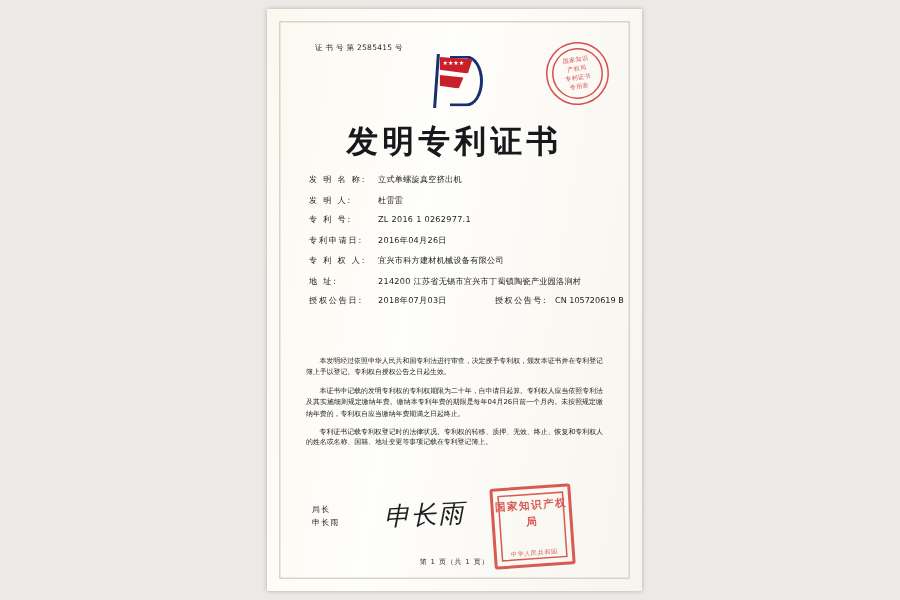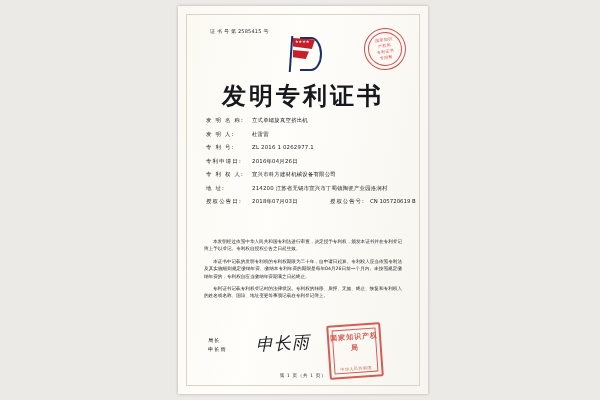--- a/index.html
+++ b/index.html
@@ -141,21 +141,21 @@
   .seal-top .t2 { top: 14px; }
   .seal-top .t3 { top: 20px; }
   .seal-top .t4 { top: 26px; }
 
   .doc-title {
     position: absolute;
     left: 0;
     right: 0;
     top: 74px;
     text-align: center;
-    font-size: 24px;
+    font-size: 21px;
     font-weight: bold;
     letter-spacing: 3px;
     color: #16181c;
     font-family: "DejaVu Sans", sans-serif;
   }
 
   
   .fields {
     position: absolute;
     left: 28px;

